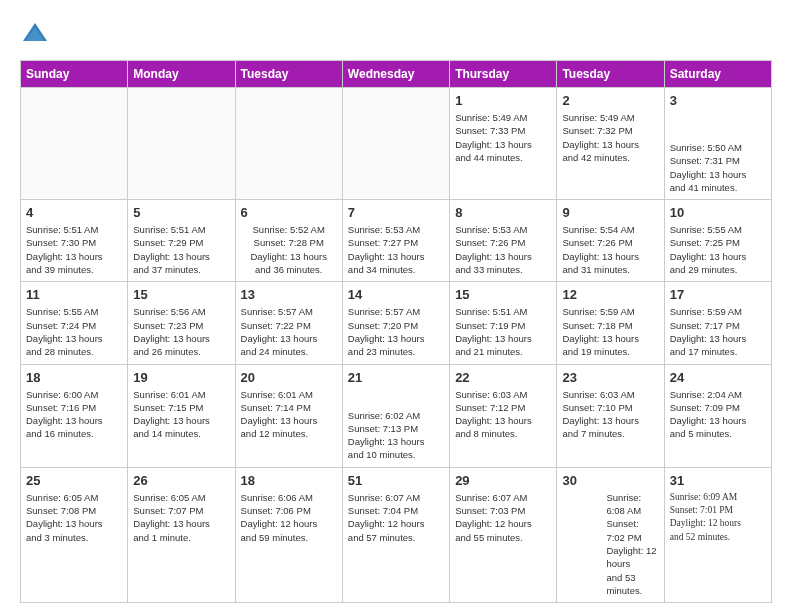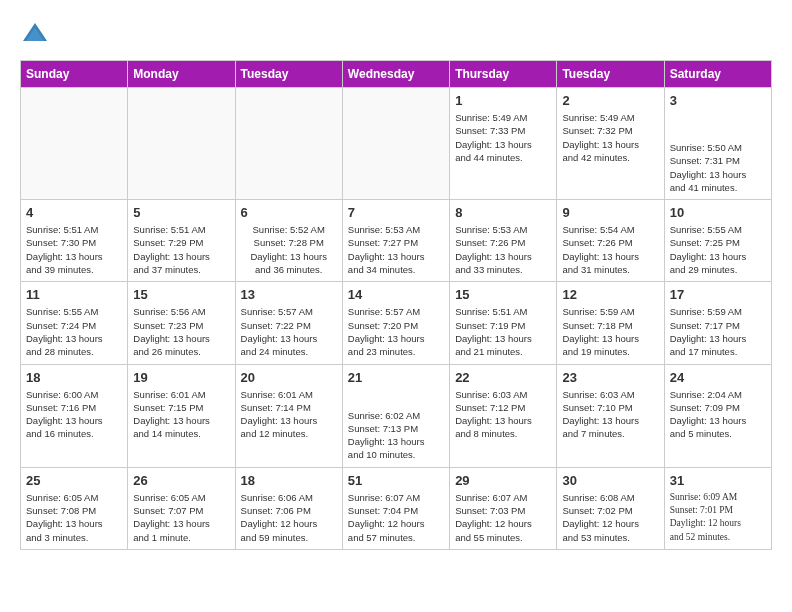--- a/index.html
+++ b/index.html
@@ -336,21 +336,21 @@
         </td>
         <td>
           <div class="day-number">29</div>
           <div class="day-info" style="white-space: pre-line;">Sunrise: 6:07 AM
 Sunset: 7:03 PM
 Daylight: 12 hours
 and 55 minutes.</div>
         </td>
         <td>
           <div class="day-number">30</div>
-          <div class="day-info" style="white-space: pre-line;">Sunrise: 6:08 AM
+          <div class="day-info" style="white-space: pre-line; margin-left: 44px;">Sunrise: 6:08 AM
 Sunset: 7:02 PM
 Daylight: 12 hours
 and 53 minutes.</div>
         </td>
         <td>
           <div class="day-number">31</div>
           <div class="day-info" style="white-space: pre-line; font-family: Liberation Serif, serif;">Sunrise: 6:09 AM
 Sunset: 7:01 PM
 Daylight: 12 hours
 and 52 minutes.</div>

